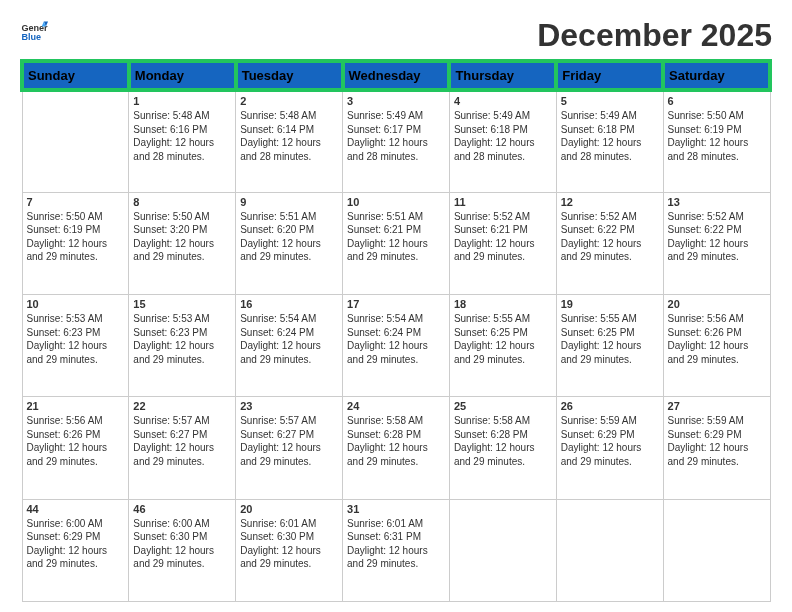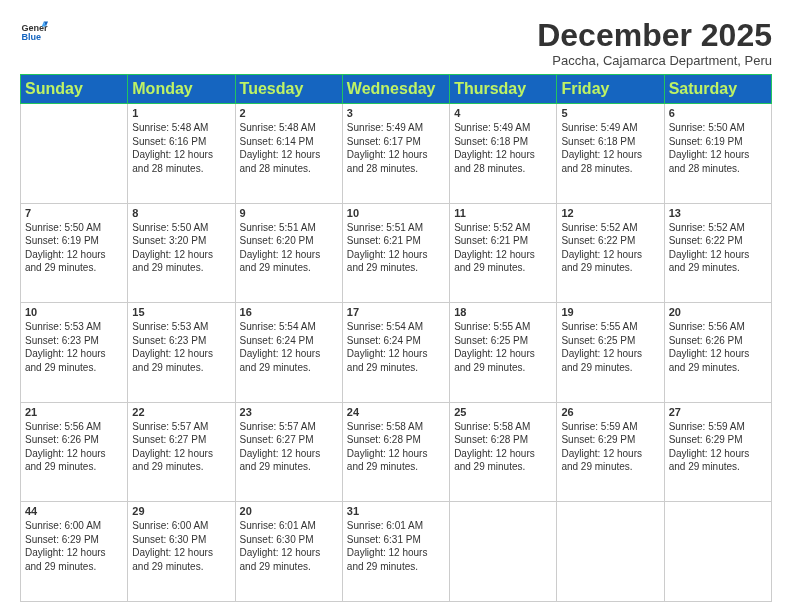--- a/index.html
+++ b/index.html
@@ -26,47 +26,47 @@
     .logo {
       display: flex;
       align-items: center;
       gap: 4px;
     }
     .logo-icon {
       width: 28px;
       height: 28px;
     }
     .title-block {
-      text-align: right;
+      text-align: left;
     }
     .month-title {
       font-size: 32px;
       font-weight: bold;
       color: #333;
       line-height: 1.1;
     }
     .subtitle {
       font-size: 13px;
       color: #444;
     }
     .calendar {
       flex: 1;
       border: 1px solid #bbb;
       border-collapse: collapse;
       width: 100%;
       table-layout: fixed;
     }
     .calendar th {
       background: #1565c0;
-      color: #bef264;
-      font-size: 16px;
+      color: #000000;
+      font-size: 13px;
       font-weight: bold;
       padding: 5px 4px;
       text-align: left;
-      border: 1px solid #22c55e;
+      border: 4px solid #22c55e;
     }
     .calendar td {
       border: 1px solid #ccc;
       vertical-align: top;
       padding: 3px 4px;
       font-size: 9.5px;
       color: #333;
       background: #fff;
       height: 82px;
     }
@@ -93,21 +93,20 @@
     <div class="logo">
       <svg class="logo-icon" viewBox="0 0 40 40">
         <text x="2" y="18" font-size="13" font-weight="bold" fill="#333">General</text>
         <text x="2" y="32" font-size="13" font-weight="bold" fill="#1565c0">Blue</text>
         <polygon points="34,5 40,5 37,12" fill="#1565c0"></polygon>
         <polygon points="34,5 37,12 31,12" fill="#42a5f5"></polygon>
       </svg>
     </div>
     <div class="title-block">
       <div class="month-title">December 2025</div>
-      <div class="subtitle">Paccha, Cajamarca Department, Peru</div>
     </div>
   </div>
 
   <table class="calendar">
     <thead>
       <tr>
       <th>Sunday</th>
           <th>Monday</th>
           <th>Tuesday</th>
           <th>Wednesday</th>
@@ -317,21 +316,21 @@
         </tr>
         <tr>
           <td>
             <span class="day-num">44</span>
             <div class="day-info">Sunrise: 6:00 AM
 Sunset: 6:29 PM
 Daylight: 12 hours
 and 29 minutes.</div>
           </td>
           <td>
-            <span class="day-num">29</span>
+            <span class="day-num">46</span>
             <div class="day-info">Sunrise: 6:00 AM
 Sunset: 6:30 PM
 Daylight: 12 hours
 and 29 minutes.</div>
           </td>
           <td>
             <span class="day-num">20</span>
             <div class="day-info">Sunrise: 6:01 AM
 Sunset: 6:30 PM
 Daylight: 12 hours

